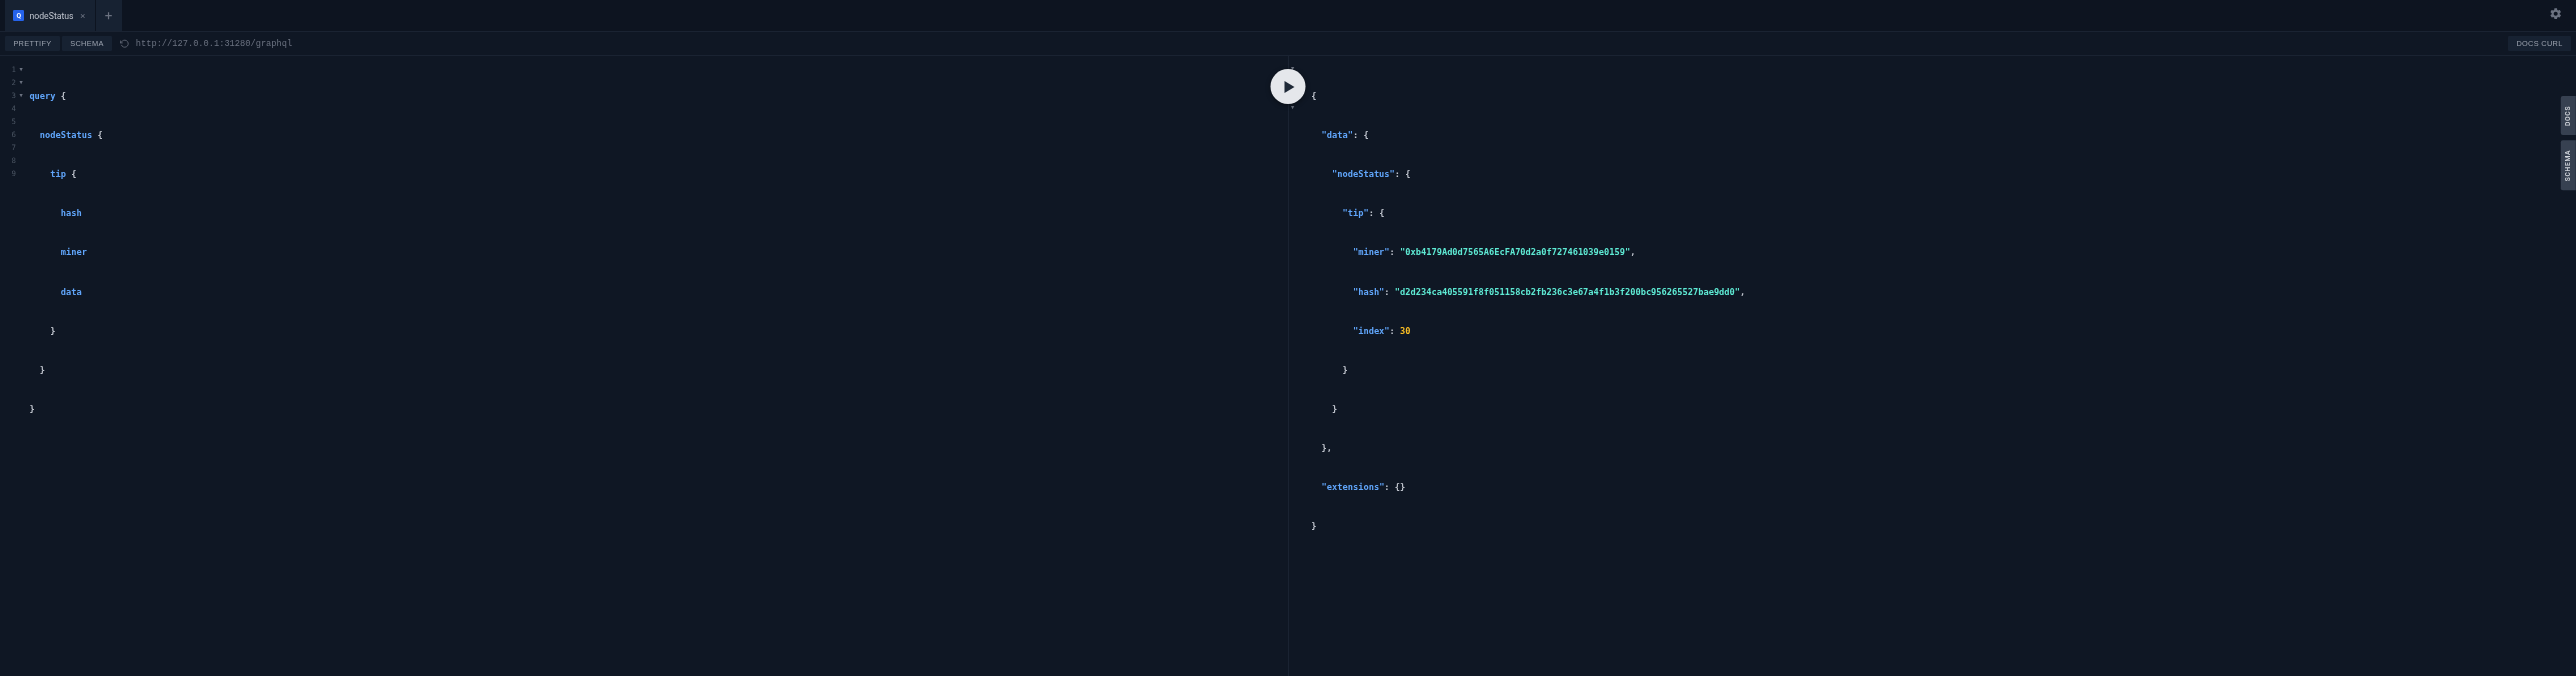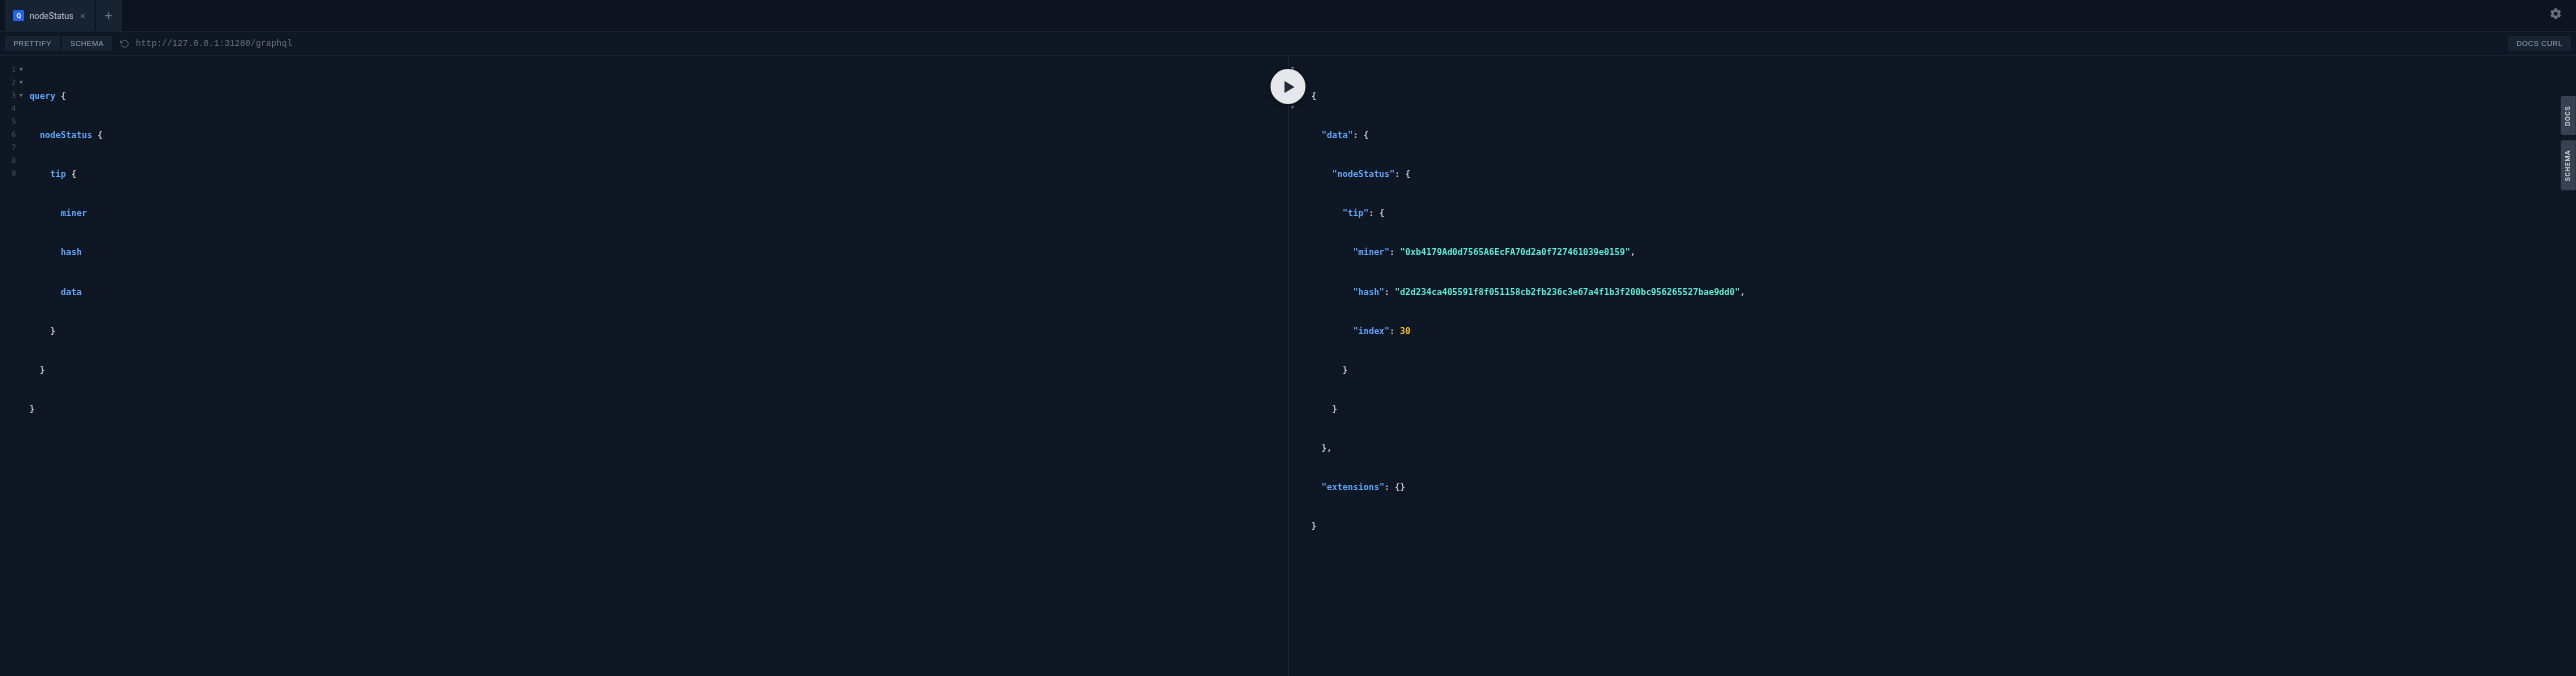--- a/index.html
+++ b/index.html
@@ -273,22 +273,22 @@
         <div class="gutter-line"><span>5</span></div>
         <div class="gutter-line"><span>6</span></div>
         <div class="gutter-line"><span>7</span></div>
         <div class="gutter-line"><span>8</span></div>
         <div class="gutter-line"><span>9</span></div>
       </div>
       <div class="code">
         <div class="code-line"><span class="kw">query</span><span class="brace"> {</span></div>
         <div class="code-line"><span class="field">  nodeStatus</span><span class="brace"> {</span></div>
         <div class="code-line"><span class="field">    tip</span><span class="brace"> {</span></div>
+        <div class="code-line"><span class="field">      hash</span></div>
         <div class="code-line"><span class="field">      miner</span></div>
-        <div class="code-line"><span class="field">      hash</span></div>
         <div class="code-line"><span class="field">      data</span></div>
         <div class="code-line"><span class="brace">    }</span></div>
         <div class="code-line"><span class="brace">  }</span></div>
         <div class="code-line"><span class="brace">}</span></div>
       </div>
     </div>
 
     <div class="play-button">
       <div class="play-triangle"></div>
     </div>

